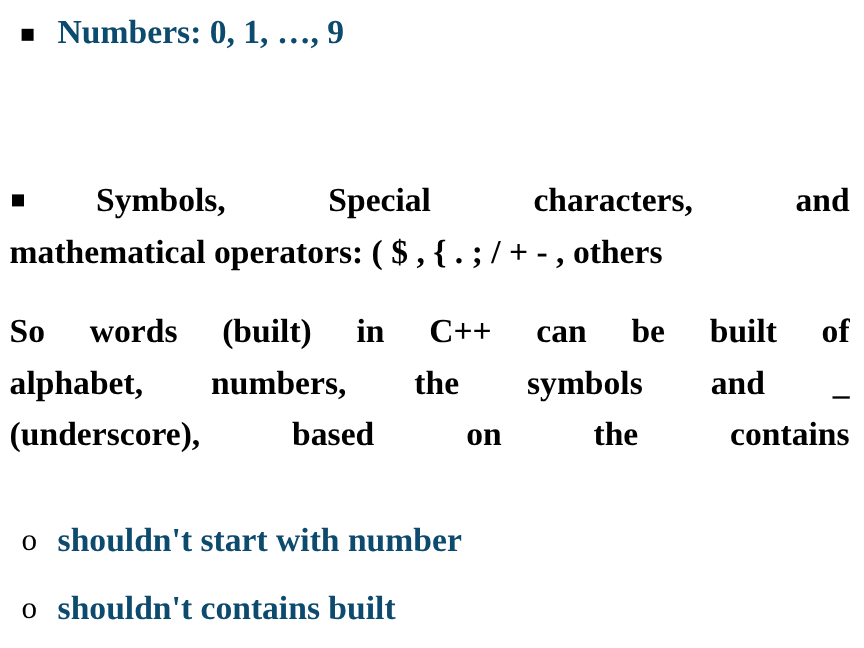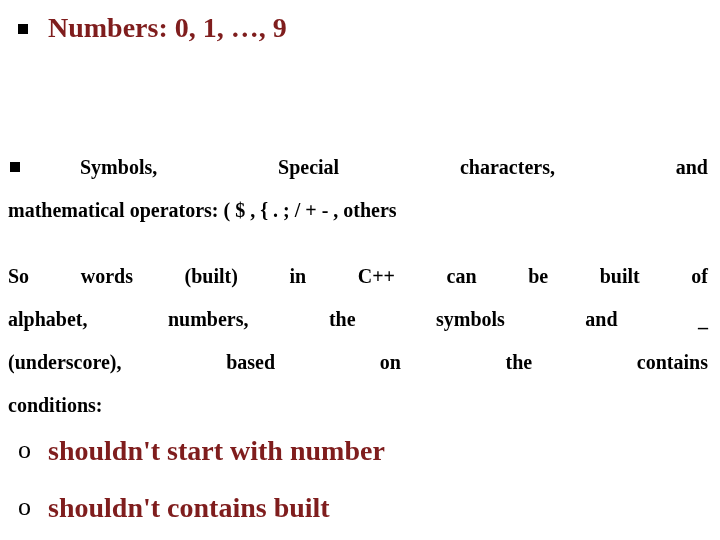--- a/index.html
+++ b/index.html
@@ -55,35 +55,35 @@
     font-family: "Liberation Serif", "DejaVu Serif", serif;
     font-weight: 400;
     font-size: 26px;
     line-height: 1;
     color: #000000;
   }
 
   .btext {
     display: block;
     font-weight: 700;
-    color: #7f1d1d;
+    color: #0c4a6e;
     font-size: 28px;
     line-height: 1;
     white-space: nowrap;
   }
 
   
   .para {
     position: absolute;
     left: 0;
     width: 720px;
     box-sizing: border-box;
     padding: 0 12px 0 8px;
     font-weight: 700;
-    font-size: 20px;
+    font-size: 28px;
     line-height: 43px;
     text-align: justify;
     text-align-last: justify;
     color: #000000;
     hyphens: none;
     word-spacing: 0;
   }
   .para .lastline {
     display: block;
     text-align: left;
@@ -128,21 +128,20 @@
   <div class="para r3">
     <span class="sq-bullet" style="top:16px;"></span>
     <span class="justline"><span class="indent-lead"></span><span>Symbols, Special characters, and</span></span>
     <span class="lastline">mathematical operators: ( $ , { . ; / + - , others</span>
   </div>
 
   <div class="para r4">
     <span class="justline">So words (built) in C++ can be built of</span>
     <span class="justline">alphabet, numbers, the symbols and   _</span>
     <span class="justline">(underscore), based on the contains</span>
-    <span class="lastline">conditions:</span>
   </div>
 
   <div class="block r5">
     <div class="bullet-row">
       <span class="o-bullet">o</span>
       <span class="btext txtoffset">shouldn't start with number</span>
     </div>
   </div>
 
   <div class="block r6">

